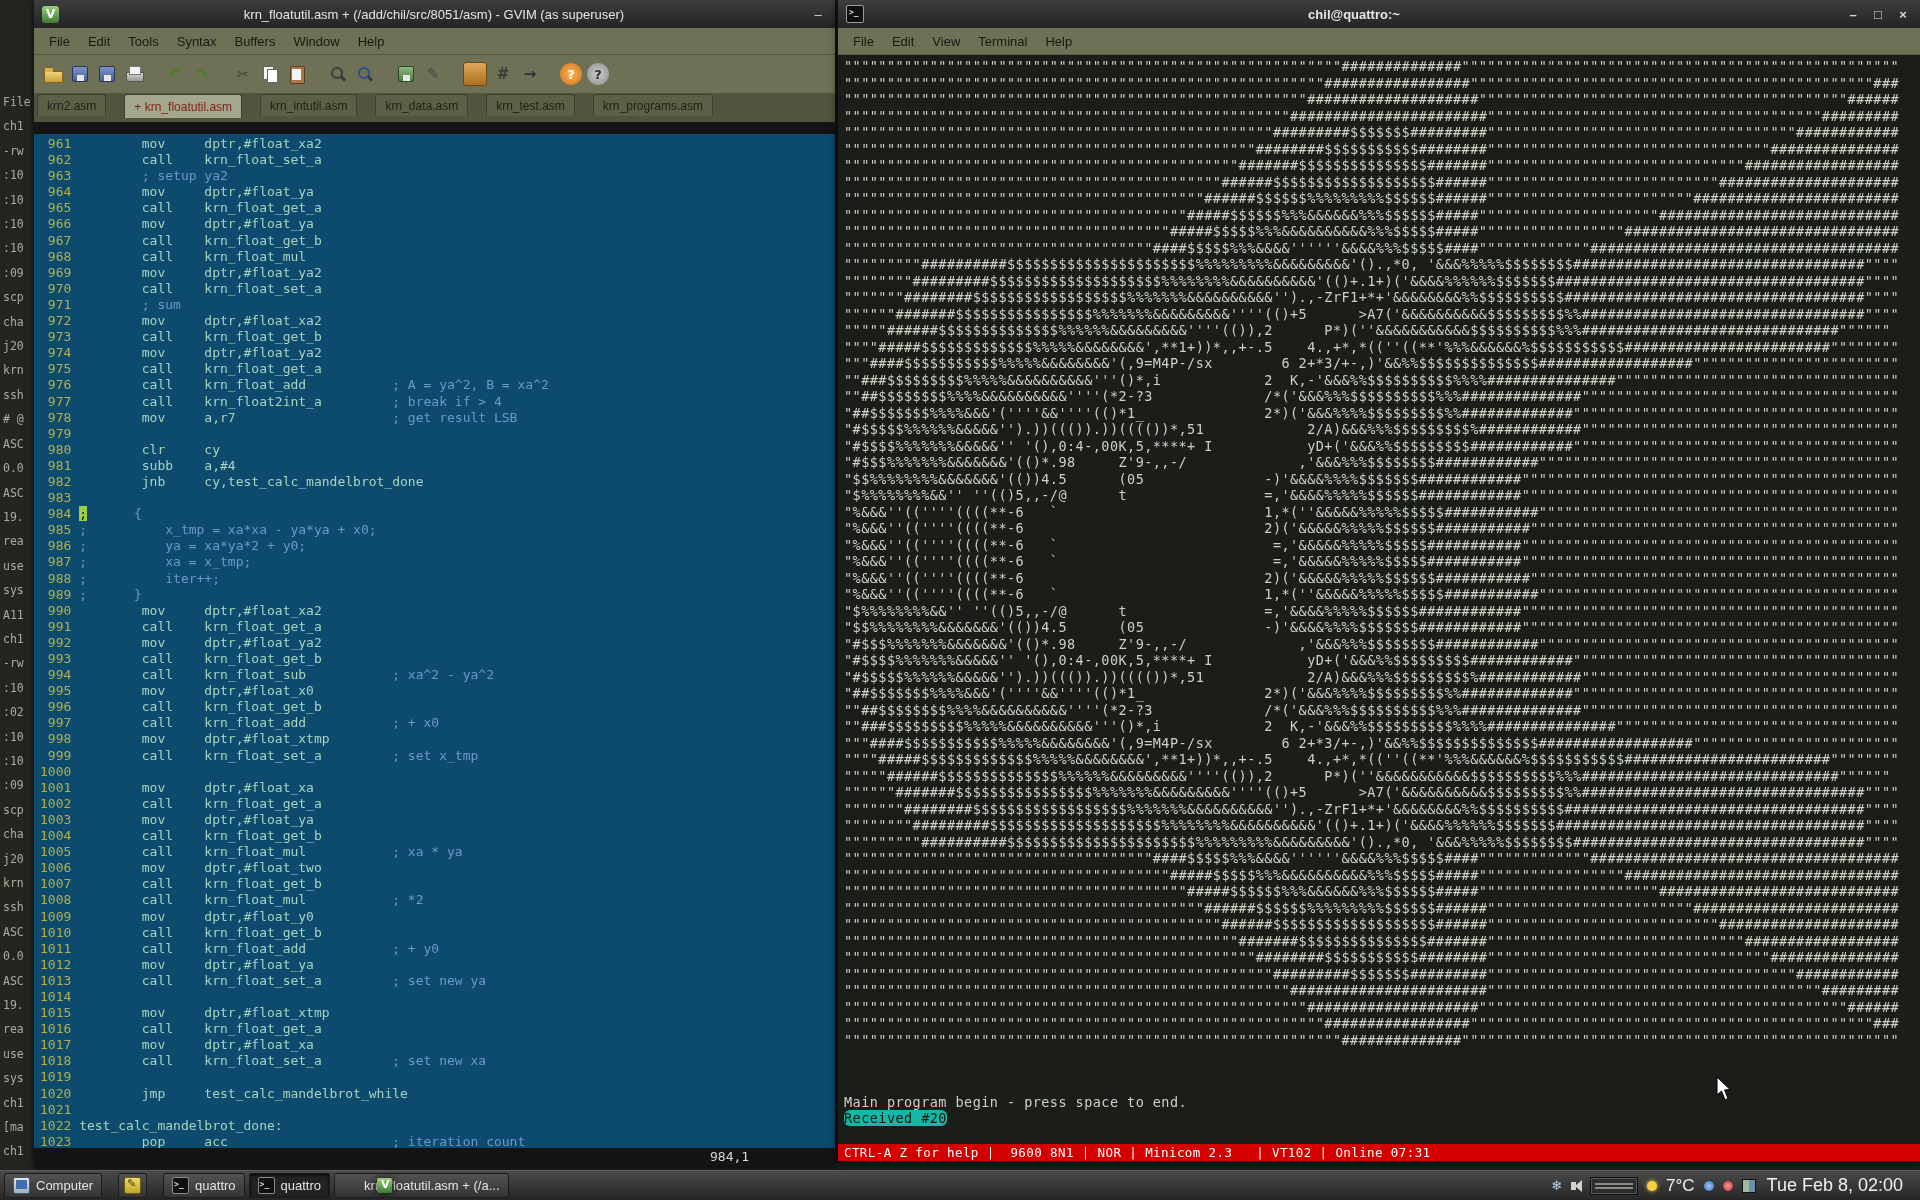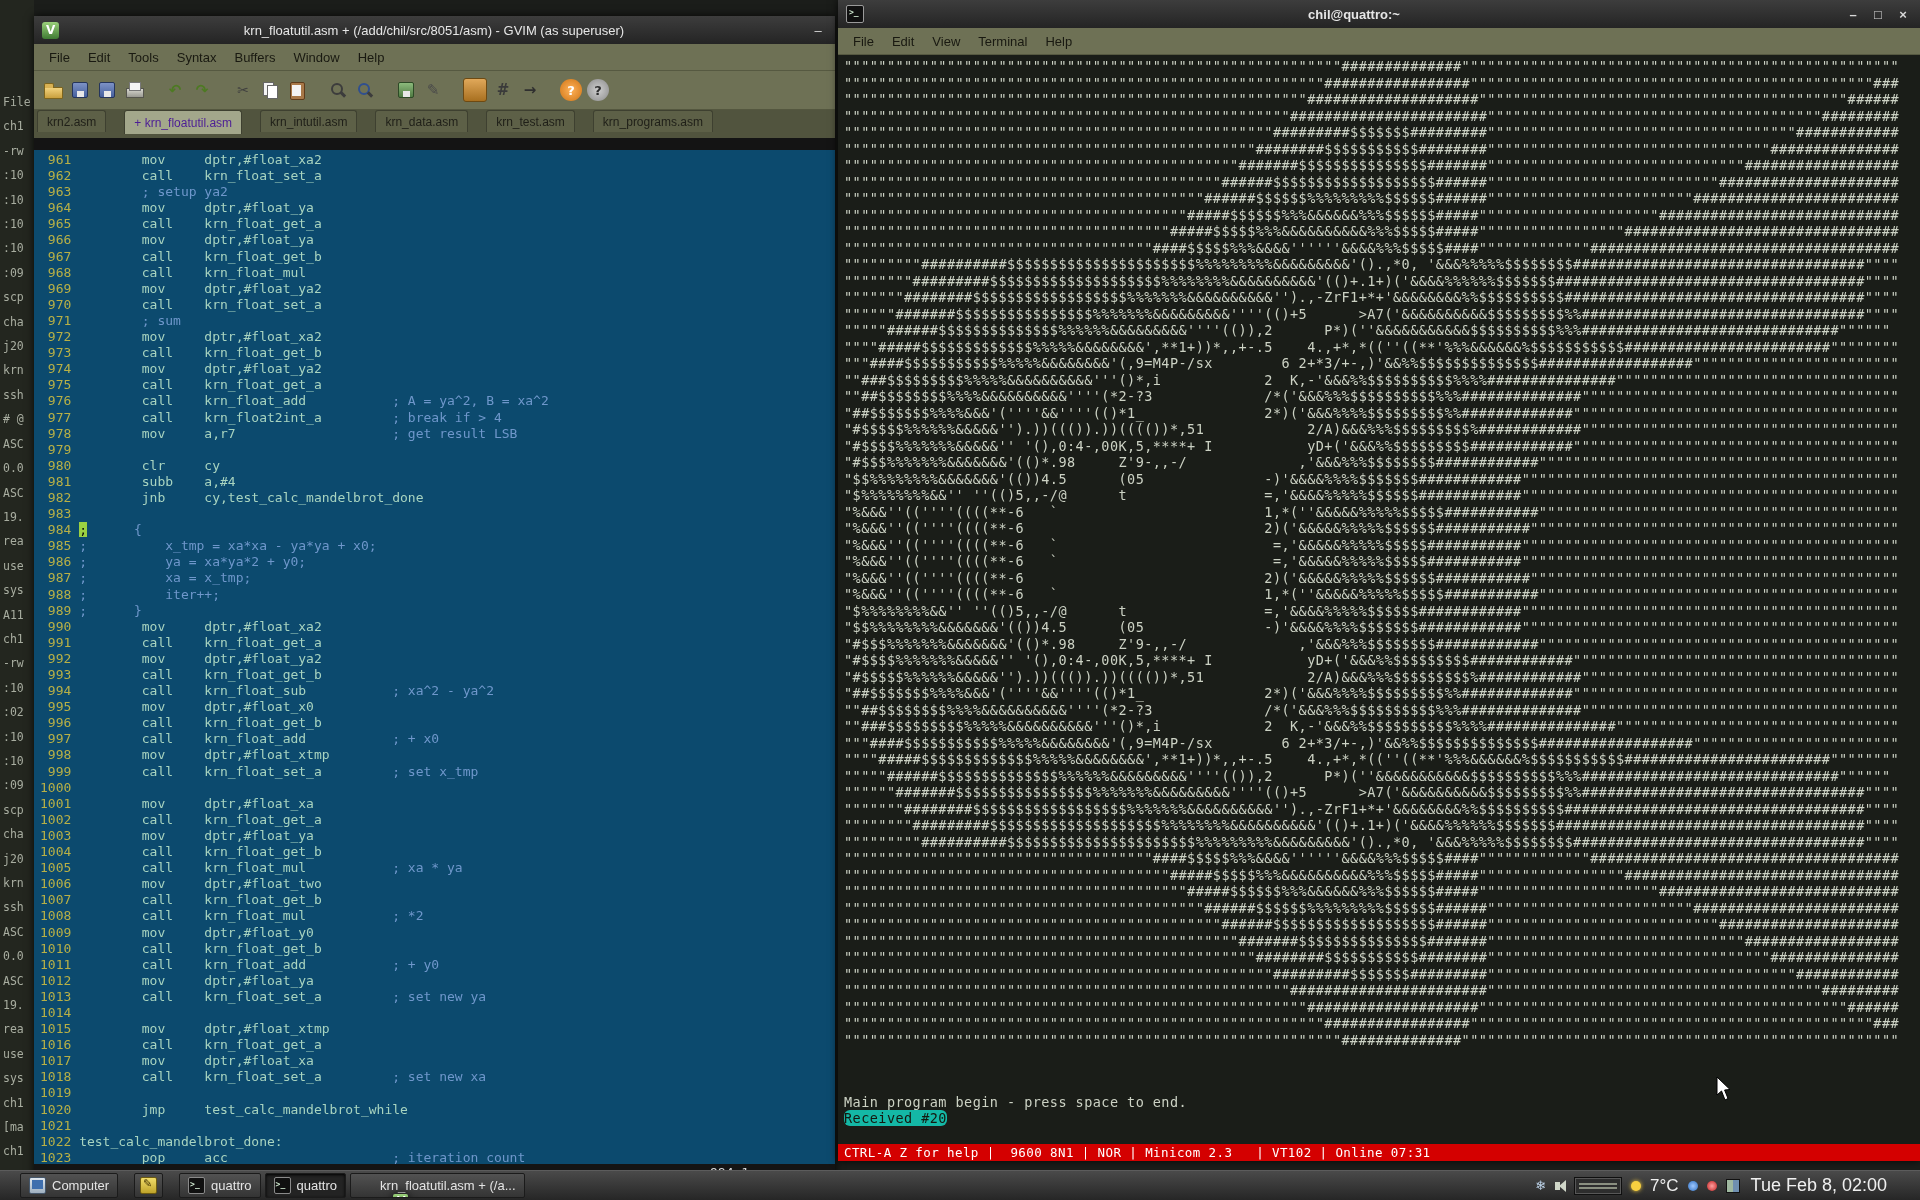--- a/index.html
+++ b/index.html
@@ -15,21 +15,21 @@
   
   .titlebar{height:28px;background:linear-gradient(#3d3d3d,#242424);color:#e6e6e6;
             display:flex;align-items:center;padding:0 8px;gap:7px;font-size:13px;}
   .title-text{flex:1;text-align:center;white-space:nowrap;overflow:hidden;text-overflow:ellipsis;}
   .win-btn{width:18px;text-align:center;color:#d8d8d8;font-size:13px;cursor:default;}
   .menubar{height:26px;background:#6e7155;color:#191911;display:flex;align-items:center;
            font-size:13px;padding-left:6px;border-bottom:1px solid #565941;}
   .menu-item{padding:0 9px;height:100%;display:flex;align-items:center;}
 
   
-  .gvim{position:absolute;left:34px;top:16px;width:801px;height:1166px;display:flex;
+  .gvim{position:absolute;left:34px;top:0;width:801px;height:1166px;display:flex;
         flex-direction:column;background:#141414;box-shadow:0 0 8px rgba(0,0,0,.8);}
   .vim-badge{width:17px;height:17px;background:linear-gradient(#9ad07a,#3f7a33);border-radius:3px;
              position:relative;flex:none;}
   .vim-badge::after{content:"V";position:absolute;left:4px;top:1px;color:#fff;font:bold 12px "DejaVu Sans",sans-serif;}
   .toolbar{height:38px;background:#6e7155;display:flex;align-items:center;padding-left:8px;gap:5px;
            border-bottom:1px solid #54573f;}
   .tsep{width:9px;height:24px;}
   .ti{width:22px;height:22px;border-radius:3px;position:relative;display:flex;align-items:center;
       justify-content:center;font:bold 15px "DejaVu Sans",sans-serif;color:#33331f;}
   .ti-open::before{content:"";position:absolute;left:2px;top:8px;width:17px;height:10px;
@@ -64,21 +64,21 @@
   .ti-jump::after{content:"→";color:#2f2f2f;}
   .ti-help{background:radial-gradient(#ffb25a,#cf7414);border-radius:50%;}
   .ti-help::after{content:"?";color:#fff;font-size:13px;}
   .ti-findhelp{background:radial-gradient(#cfcfcf,#8a8a8a);border-radius:50%;}
   .ti-findhelp::after{content:"?";color:#2d2d2d;font-size:13px;}
 
   .tabbar{height:28px;background:#51543e;display:flex;padding-left:3px;gap:18px;}
   .tab{height:21px;padding:0 9px;font-size:12px;background:#5d6047;color:#1f1f18;
        border:1px solid #3e4030;border-bottom:none;border-radius:3px 3px 0 0;
        display:flex;align-items:center;white-space:nowrap;}
-  .tab.active{background:#a3a78b;color:#4c1d95;height:23px;}
+  .tab.active{background:#a3a78b;color:#7f1d1d;height:23px;}
 
   .gtext{flex:1;overflow:hidden;padding:2px 0 0 6px;font:13px/16.1px "DejaVu Sans Mono",monospace;
          white-space:pre;background:#0c4a6e;margin-top:12px;}
   .ln{height:16.1px;}
   .num{color:#b8b046;}
   .code{color:#a8d4c0;}
   .cmt{color:#6f97cb;}
   .curb{background:#9ad042;color:#0a0a0a;}
   .gstatus{height:18px;font:13px/18px "DejaVu Sans Mono",monospace;color:#d8d8d8;position:relative;
            background:#141414;}
@@ -97,21 +97,21 @@
   #art{margin:0;font:inherit;white-space:pre;}
   .tout{margin-top:auto;}
   .tline{min-height:16px;line-height:16px;white-space:pre;}
   .inv{background:#14b8a6;color:#15180f;border-radius:6px;}
   .blockcur{display:inline-block;width:8px;height:14px;background:#ccd2c4;vertical-align:-2px;margin-left:3px;}
   .tstatus{position:absolute;left:0;right:0;bottom:0;height:17px;background:#d40000;color:#fff;
            font:12.5px/17px "DejaVu Sans Mono",monospace;letter-spacing:0.4px;padding-left:6px;white-space:pre;}
 
   
   .taskbar{position:absolute;left:0;right:0;bottom:0;height:29px;background:linear-gradient(#4a4a4a,#262626);
-           border-top:1px solid #5c5c5c;display:flex;align-items:center;padding:0 20px;gap:16px;color:#e4e4e4;
+           border-top:1px solid #5c5c5c;display:flex;align-items:center;padding:0 4px;gap:16px;color:#e4e4e4;
            font-size:13px;}
   .tb-btn{height:23px;background:linear-gradient(#525252,#343434);border:1px solid #1b1b1b;border-radius:2px;
           padding:0 8px;display:flex;align-items:center;gap:6px;max-width:195px;white-space:nowrap;
           overflow:hidden;}
   .tb-btn.active{background:#232323;box-shadow:inset 0 1px 3px #000;}
   .tb-btn.iconbtn{padding:0 5px;}
   .tb-ico{width:15px;height:15px;border-radius:2px;flex:none;position:relative;}
   .tb-ico.computer{background:linear-gradient(#dfe7ef,#9fb0c0);border:1px solid #44566a;}
   .tb-ico.computer::after{content:"";position:absolute;inset:2px 2px 4px 2px;background:#3f6fae;}
   .tb-ico.terminal{background:#101010;border:1px solid #8a8a8a;}

